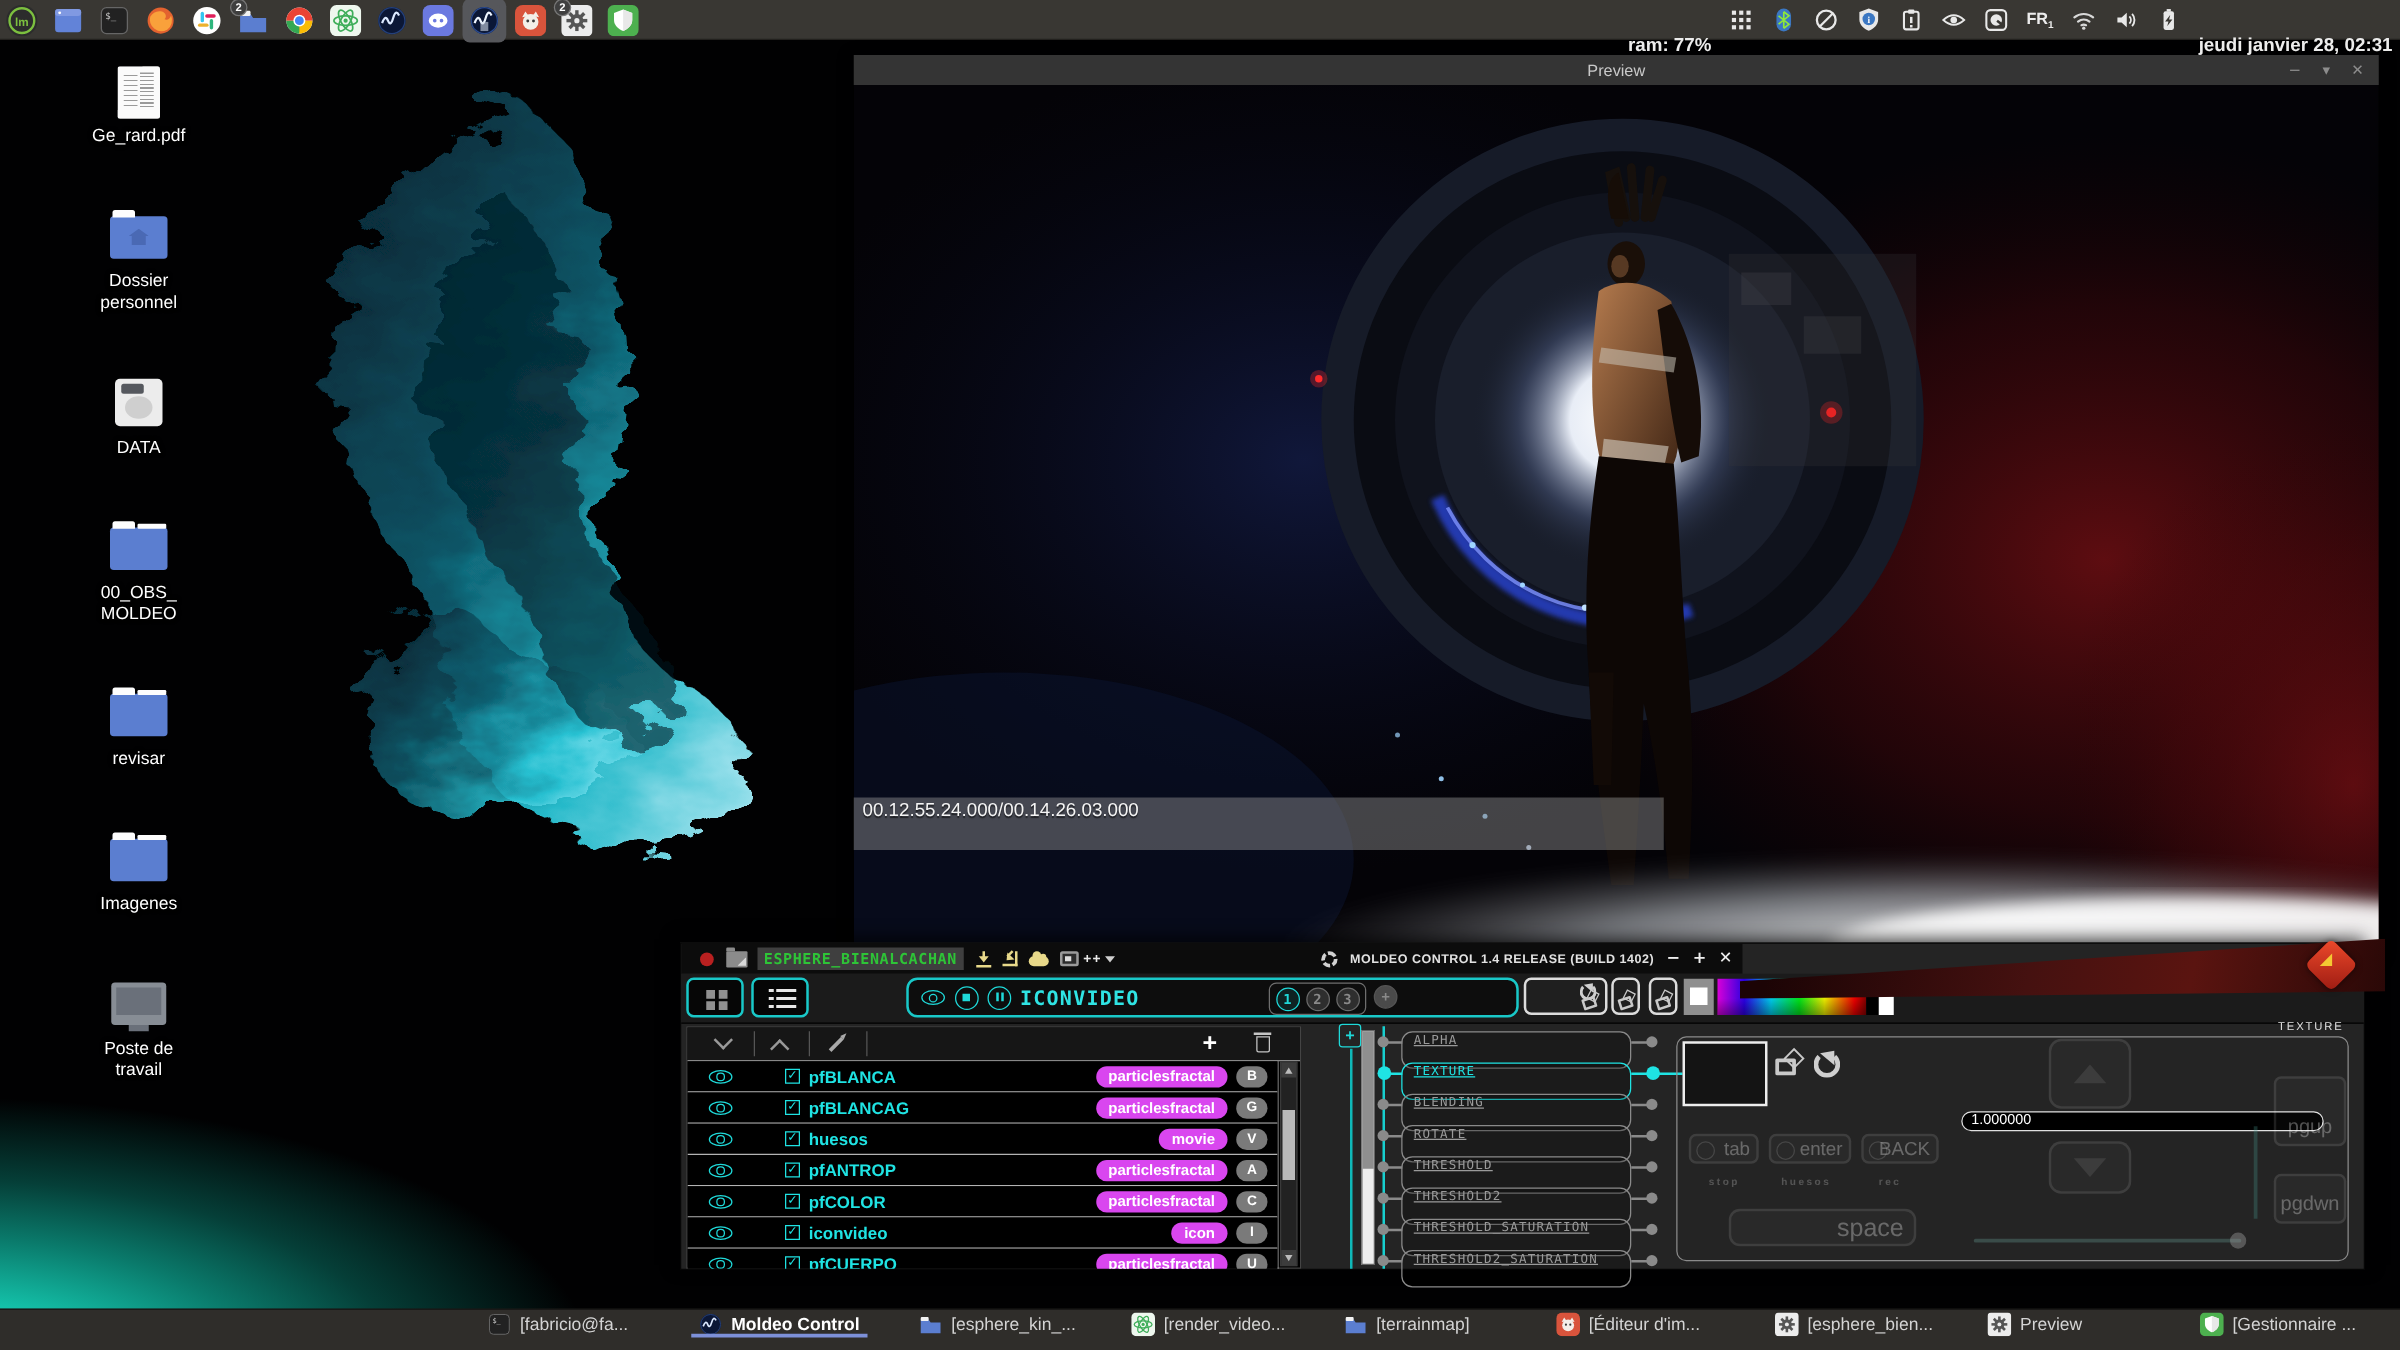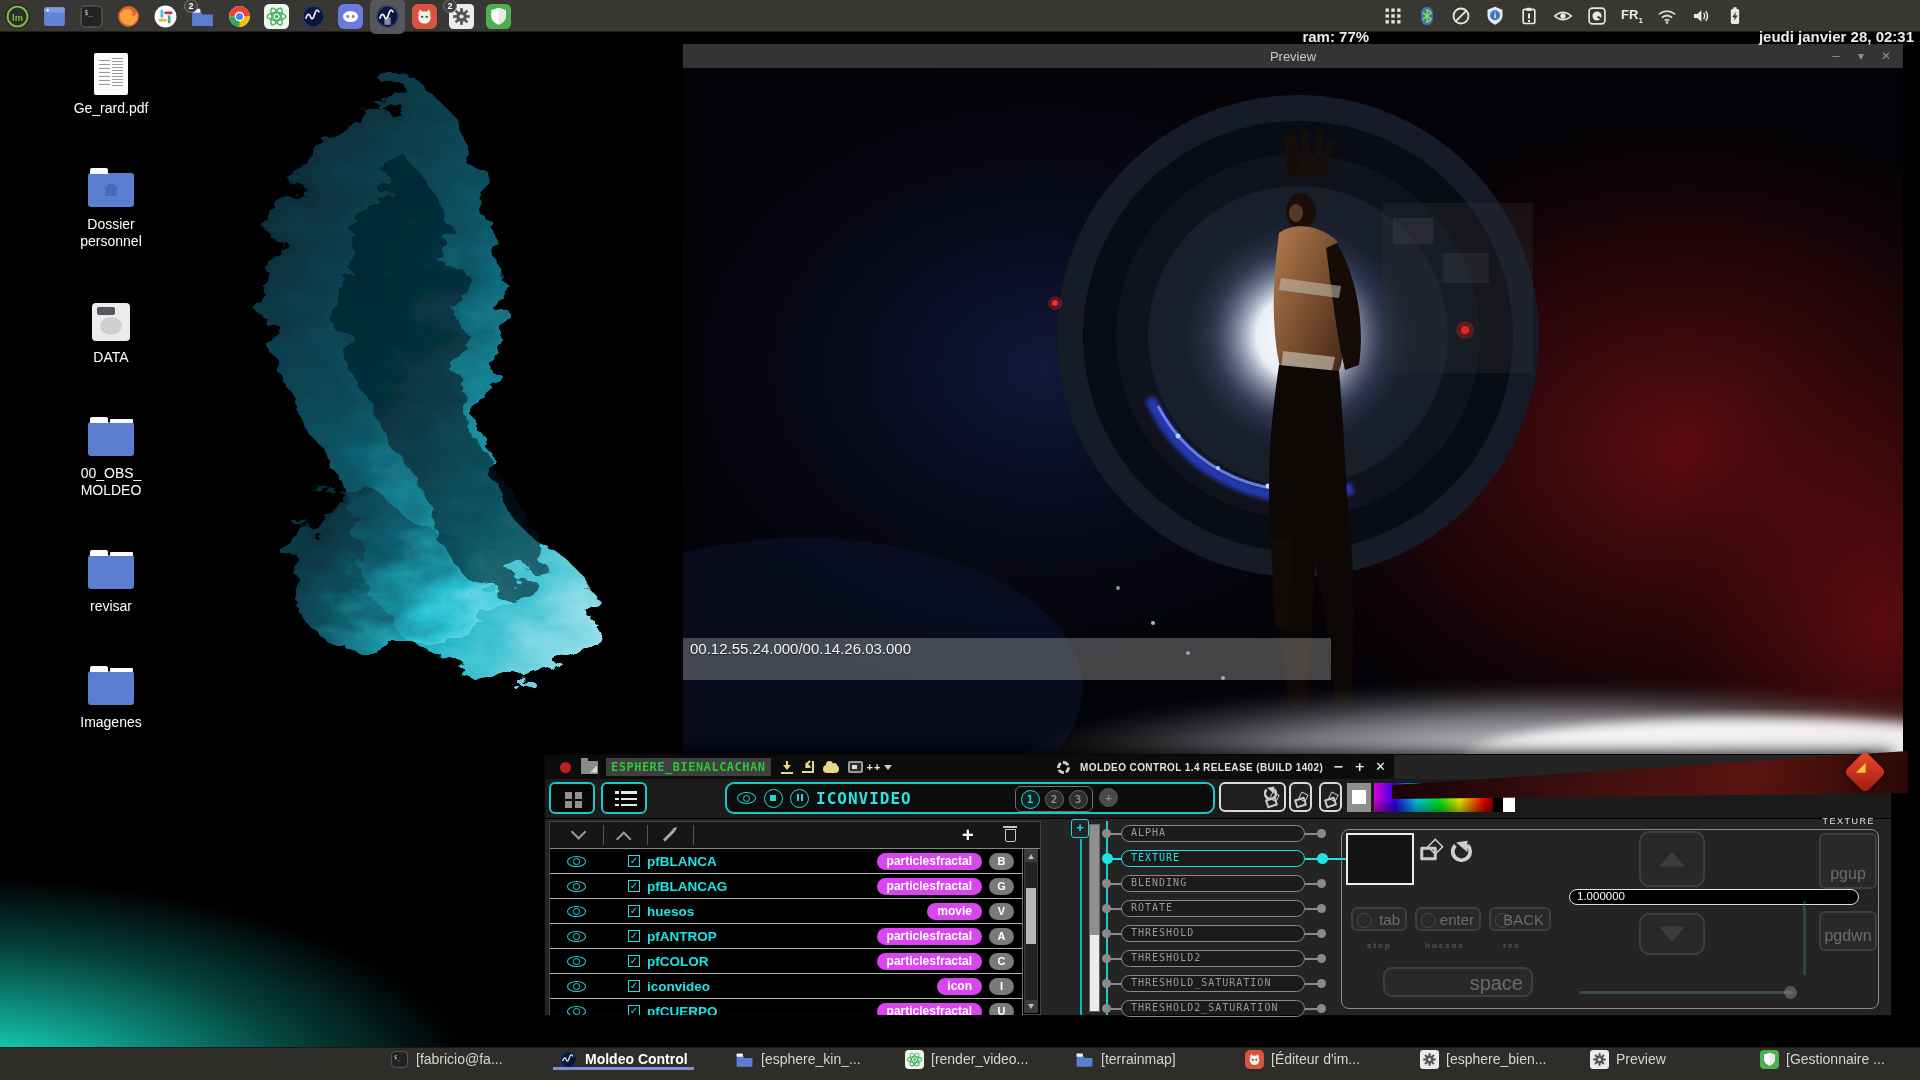--- a/index.html
+++ b/index.html
@@ -155,22 +155,22 @@
   
   .params { position:absolute; left:496px; top:66px; width:300px; height:194px; }
   .pp-plus { position:absolute; left:30px; top:-2px; width:18px; height:19px; border:1.5px solid #1fd9d9; border-radius:3px; color:#1fd9d9; font:700 12px/16px "DejaVu Sans Mono",monospace; text-align:center; }
   .pp-vline-a { position:absolute; left:39px; top:18px; bottom:0; width:2px; background:#0fb8b8; }
   .pp-scroll { position:absolute; left:48px; top:3px; width:11px; height:188px; background:#ededed; border:1px solid #666; }
   .pp-thumb { position:absolute; left:0; top:0; width:9px; height:110px; background:#8f8f8f; }
   .pp-vline-b { position:absolute; left:65px; top:0; bottom:0; width:2px; background:#17cfcf; }
   .prow { position:absolute; left:60px; width:240px; height:17px; }
   .prow .ldot { position:absolute; left:1px; top:4px; width:9px; height:9px; border-radius:50%; background:#8a8a8a; }
   .prow .lline { position:absolute; left:9px; top:7.5px; width:12px; height:2px; background:#8a8a8a; }
-  .prow .pill { position:absolute; left:20px; top:0; width:184px; height:17px; border:1.5px solid #8a8a8a; border-radius:9px;
-    color:#9a9a9a; font:10px/14px "DejaVu Sans Mono",monospace; letter-spacing:1px; padding-left:9px; background:rgba(0,0,0,.25); white-space:nowrap; overflow:hidden; }
+  .prow .pill { position:absolute; left:20px; top:0; width:184px; height:30px; border:1.5px solid #8a8a8a; border-radius:9px;
+    color:#9a9a9a; font:10px/14px "DejaVu Sans Mono",monospace; letter-spacing:1px; padding-left:9px; background:rgba(0,0,0,.25); white-space:nowrap; overflow:hidden;text-decoration:underline; }
   .prow .rline { position:absolute; left:204px; top:7.5px; width:14px; height:2px; background:#8a8a8a; }
   .prow .rdot { position:absolute; left:216px; top:4px; width:9px; height:9px; border-radius:50%; background:#8a8a8a; }
   .prow.sel .pill { border-color:#1fe3e3; color:#1fe3e3; }
   .prow.sel .ldot,.prow.sel .rdot { background:#1fe3e3; width:11px; height:11px; top:3px; }
   .prow.sel .lline,.prow.sel .rline { background:#1fe3e3; }
   .prow.sel .ext { position:absolute; left:223px; top:7.5px; width:80px; height:2px; background:#1fe3e3; }
 
   
   .texpanel { position:absolute; left:796px; top:66px; width:550px; height:194px; }
   .tex-label { position:absolute; right:16px; top:-5px; color:#e0e0e0; font:9px "Liberation Sans",sans-serif; letter-spacing:1.5px; }
@@ -182,21 +182,21 @@
     color:#fff; font:11.5px/13px "Liberation Sans",sans-serif; padding-left:7px; }
   .ghost { position:absolute; border:2px solid rgba(255,255,255,.10); background:rgba(255,255,255,.025); border-radius:6px; color:rgba(255,255,255,.30); }
   .gkey { height:24px; font:15px/21px "Liberation Sans",sans-serif; text-align:right; padding-right:5px; }
   .gkey::before { content:""; position:absolute; left:4px; top:4px; width:13px; height:13px; border:1.5px solid rgba(255,255,255,.14); border-radius:50%; }
   .gstate { position:absolute; color:rgba(255,255,255,.22); font:700 8px "Liberation Sans",sans-serif; letter-spacing:2px; }
   .gspace { font:20px/28px "Liberation Sans",sans-serif; text-align:right; padding-right:8px; border-radius:9px; }
   .gtri { border-radius:10px; }
   .gtri::after { content:""; position:absolute; left:50%; top:50%; transform:translate(-50%,-50%); }
   .gtri.up::after { border-left:13px solid transparent; border-right:13px solid transparent; border-bottom:15px solid rgba(255,255,255,.09); }
   .gtri.dn::after { border-left:13px solid transparent; border-right:13px solid transparent; border-top:15px solid rgba(255,255,255,.09); }
-  .gpg { font:16px/20px "Liberation Sans",sans-serif; text-align:center; display:flex; align-items:flex-end; justify-content:center; padding-bottom:3px; }
+  .gpg { font:16px/20px "Liberation Sans",sans-serif; text-align:center; display:flex; align-items:flex-end; justify-content:center; padding-bottom:3px;margin-top:28px; }
   .gslider { position:absolute; left:238px; top:170px; width:214px; height:3px; background:rgba(110,170,158,.30); border-radius:2px; }
   .gslider::after { content:""; position:absolute; right:-4px; top:-5px; width:13px; height:13px; border-radius:50%; background:rgba(150,150,150,.45); }
   .gvline { position:absolute; left:462px; top:80px; width:3px; height:74px; background:rgba(70,150,140,.30); }
 
   
   .taskbar { position:absolute; left:0; top:1047px; width:1920px; height:33px; background:#2f2d2a; border-top:1px solid #191817; z-index:60; }
   .titem { position:absolute; top:0; height:22px; display:flex; align-items:center; gap:7px; padding:0 8px; color:#d4d4d4; font:14px "Liberation Sans",sans-serif; white-space:nowrap;justify-content:center; }
   .titem .ticon { width:19px; height:19px; flex:0 0 19px; }
   .titem .ticon svg { width:100%; height:100%; display:block; }
   .titem.active { color:#fff; font-weight:700; }
@@ -259,20 +259,27 @@
         <div class="glyph">
           <div class="k-folder"></div>
         </div>
         <div class="dlabel">revisar</div>
       </div>
       <div class="dicon">
         <div class="glyph">
           <div class="k-folder"></div>
         </div>
         <div class="dlabel">Imagenes</div>
+      </div>
+      <div class="dicon">
+        <div class="glyph">
+          <div class="k-computer"></div>
+        </div>
+        <div class="dlabel">Poste de
+travail</div>
       </div>
     </div>
 
   <div class="preview-win">
     <div class="pv-titlebar">
       <span class="pv-title">Preview</span>
       <span class="pv-controls">
         <span>−</span>
         <span>▾</span>
         <span>✕</span>

